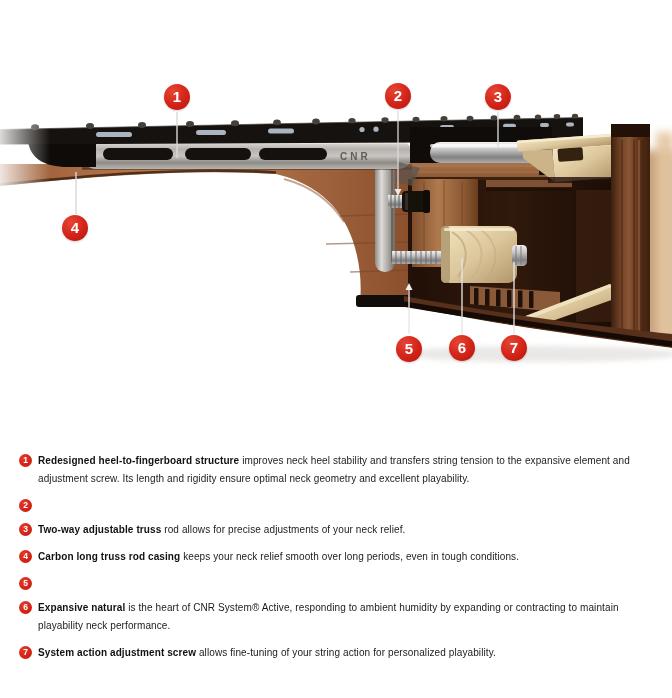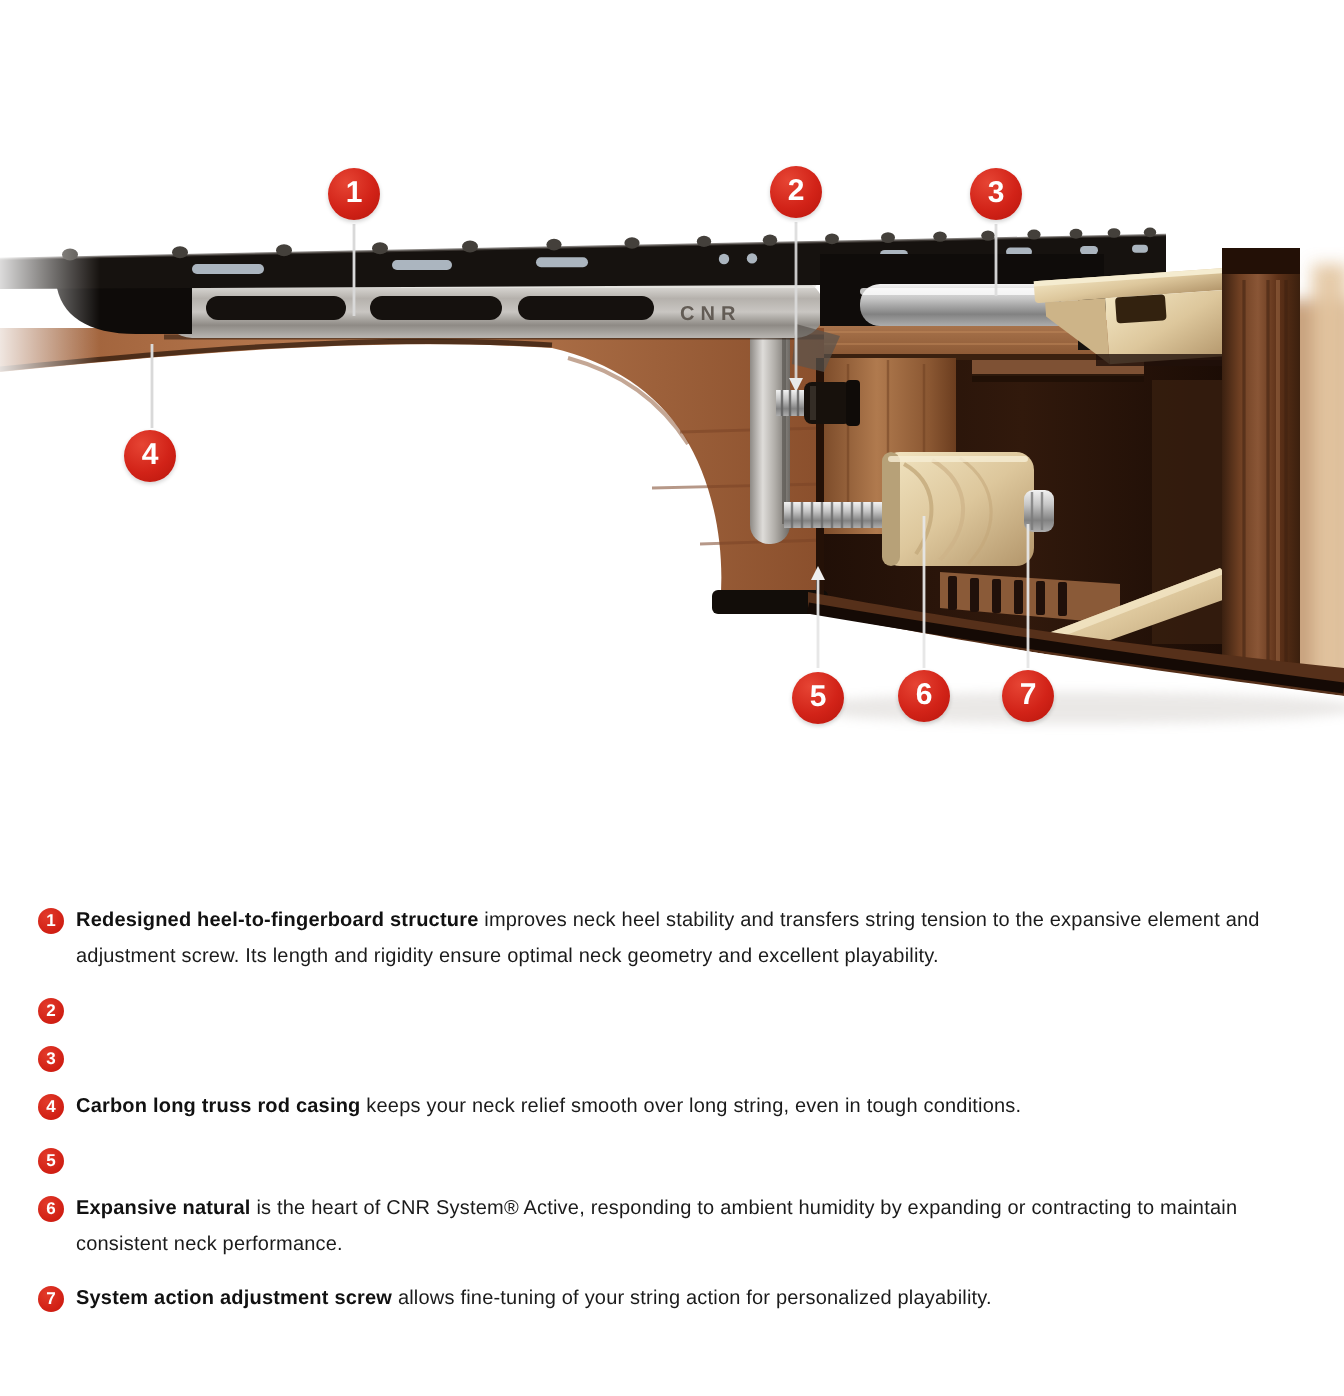--- a/index.html
+++ b/index.html
@@ -271,34 +271,35 @@
       <span class="lb">1</span>
       <p><b>Redesigned heel-to-fingerboard structure</b> <span>improves neck heel stability and transfers string tension to the expansive element and adjustment screw. Its length and rigidity ensure optimal neck geometry and excellent playability.</span></p>
     </div>
 
     <div class="li">
       <span class="lb">2</span>
     </div>
 
     <div class="li">
       <span class="lb">3</span>
+      <p><b>Two-way adjustable truss</b> <span>rod allows for precise adjustments of your neck relief.</span></p>
     </div>
 
     <div class="li">
       <span class="lb">4</span>
-      <p><b>Carbon long truss rod casing</b> <span>keeps your neck relief smooth over long string, even in tough conditions.</span></p>
+      <p><b>Carbon long truss rod casing</b> <span>keeps your neck relief smooth over long periods, even in tough conditions.</span></p>
     </div>
 
     <div class="li narrow">
       <span class="lb">5</span>
     </div>
 
     <div class="li">
       <span class="lb">6</span>
-      <p><b>Expansive natural</b> <span>is the heart of CNR System® Active, responding to ambient humidity by expanding or contracting to maintain consistent neck performance.</span></p>
+      <p><b>Expansive natural</b> <span>is the heart of CNR System® Active, responding to ambient humidity by expanding or contracting to maintain playability neck performance.</span></p>
     </div>
 
     <div class="li">
       <span class="lb">7</span>
       <p><b>System action adjustment screw</b> <span>allows fine-tuning of your string action for personalized playability.</span></p>
     </div>
 
   </div>
 </div>
 

